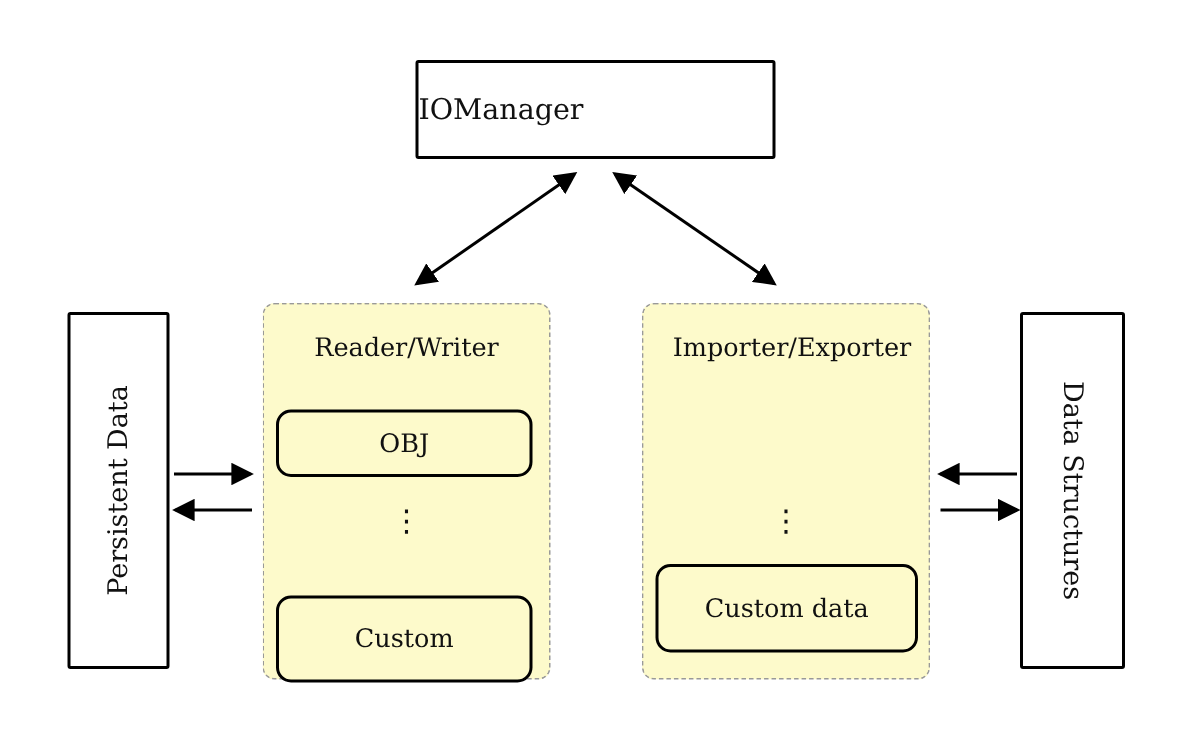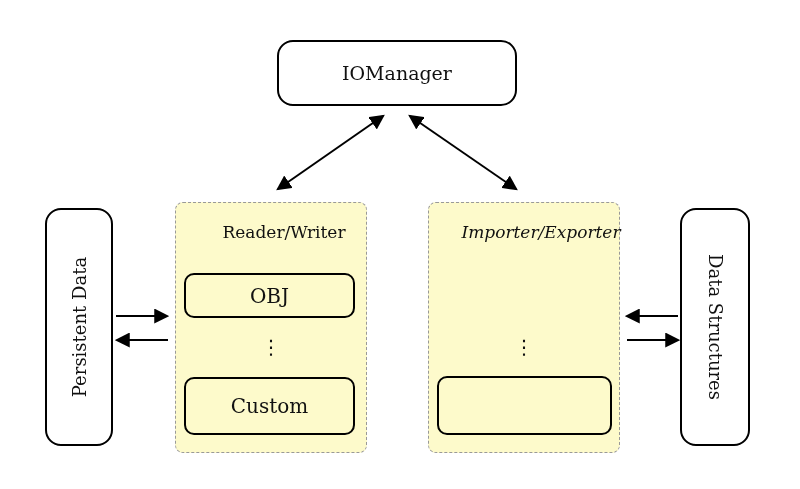--- a/index.html
+++ b/index.html
@@ -22,22 +22,22 @@
     width:800px;height:489px;
     background:var(--bg);
     overflow:hidden;
   }
   .abs{position:absolute;box-sizing:border-box;}
 
   
   .solid-node{
     background:var(--node-fill);
     border:2.5px solid var(--node-border);
-    border-radius:16px;
-    display:flex;align-items:center;justify-content:center;
+    border-radius:2px;
+    display:flex;align-items:center;
   }
   .iomanager{left:277px;top:40px;width:240px;height:66px;font-size:19px;}
   .side-node-left{left:45px;top:208px;width:68px;height:238px;}
   .side-node-right{left:680px;top:208px;width:70px;height:238px;}
   .vtext{
     position:absolute;left:50%;top:50%;
     white-space:nowrap;font-size:18px;
   }
   .vtext.ccw{transform:translate(-50%,-50%) rotate(-90deg);}
   .vtext.cw{transform:translate(-50%,-50%) rotate(90deg);}
@@ -45,35 +45,35 @@
   
   .panel{
     background:var(--panel-fill);
     border:1.5px dashed var(--panel-border);
     border-radius:8px;
   }
   .panel-left{left:175px;top:202px;width:192px;height:251px;}
   .panel-right{left:428px;top:202px;width:192px;height:251px;}
   .panel-title{
     left:0;right:0;top:20px;
-    text-align:center;font-size:17px;line-height:20px;margin-left:13px;
+    text-align:center;font-size:17px;line-height:20px;
   }
   .panel-title-left{left:175px;width:192px;top:222px;}
-  .panel-title-right{left:428px;width:200px;top:222px;font-style:italic;}
+  .panel-title-right{left:428px;width:200px;top:222px;}
 
   
   .inner-node{
     background:var(--panel-fill);
     border:2.5px solid var(--node-border);
     border-radius:10px;
     display:flex;flex-direction:column;align-items:center;justify-content:center;
-    font-size:20px;line-height:22px;text-align:center;
+    font-size:17px;line-height:22px;text-align:center;
   }
   .obj-node{left:184px;top:273px;width:171px;height:45px;}
-  .cff-node{left:184px;top:377px;width:171px;height:58px;}
+  .cff-node{left:184px;top:397px;width:171px;height:58px;}
   .openmesh-node{left:437px;top:273px;width:175px;height:45px;}
   .cds-node{left:437px;top:376px;width:175px;height:59px;}
 
   .dots{
     font-size:20px;line-height:1;
     transform:translate(-50%,-50%);
   }
   .dots-left{left:271px;top:347px;}
   .dots-right{left:524px;top:347px;}
 
@@ -108,20 +108,21 @@
   </div>
   <div class="abs dots dots-left">⋮</div>
   <div class="abs inner-node cff-node">
     <span>Custom</span>
   </div>
 
   <div class="abs panel panel-right"></div>
   <div class="abs panel-title panel-title-right">Importer/Exporter</div>
   <div class="abs dots dots-right">⋮</div>
   <div class="abs inner-node cds-node">
+    <span>Custom data</span>
   </div>
 
   <svg class="arrow-layer" width="800" height="489" viewBox="0 0 800 489">
     <defs>
       <marker id="ah" viewBox="0 0 10 10" refX="8.5" refY="5" markerWidth="7.5" markerHeight="7.5" orient="auto-start-reverse">
         <path class="arrow-head" d="M0,0 L10,5 L0,10 z" fill="#000"></path>
       </marker>
     </defs>
     <line class="arrow-line" x1="383" y1="116" x2="278" y2="189" marker-start="url(#ah)" marker-end="url(#ah)"></line>
     <line class="arrow-line" x1="410" y1="116" x2="516" y2="189" marker-start="url(#ah)" marker-end="url(#ah)"></line>

